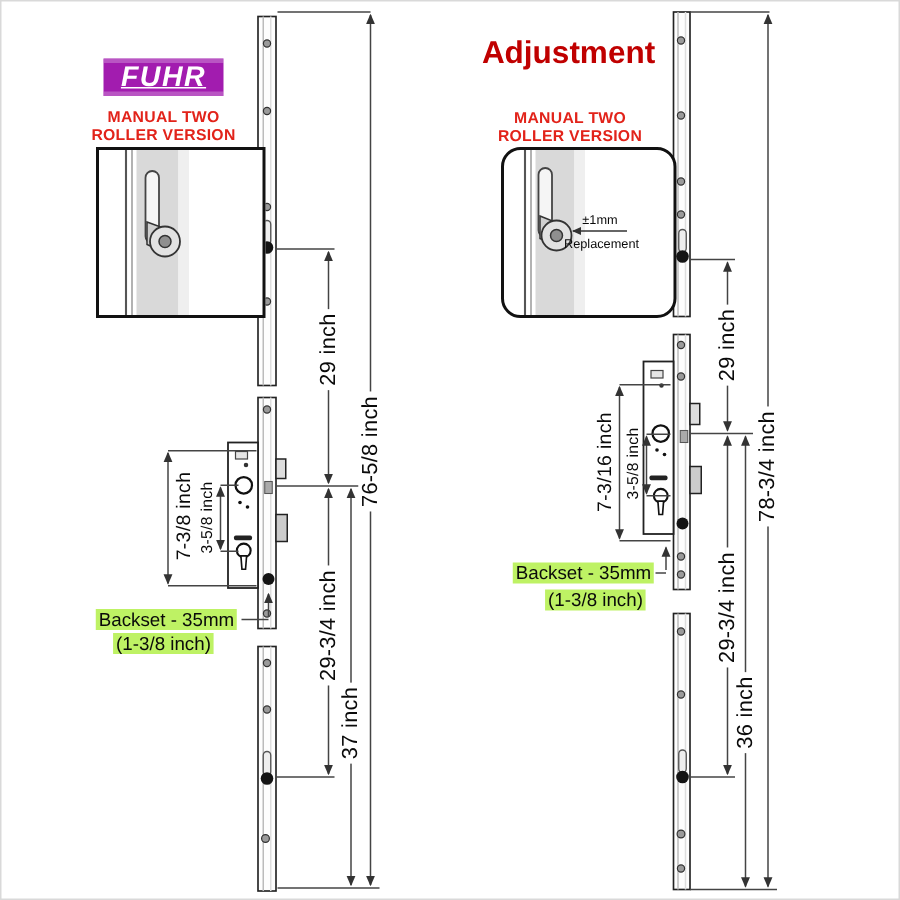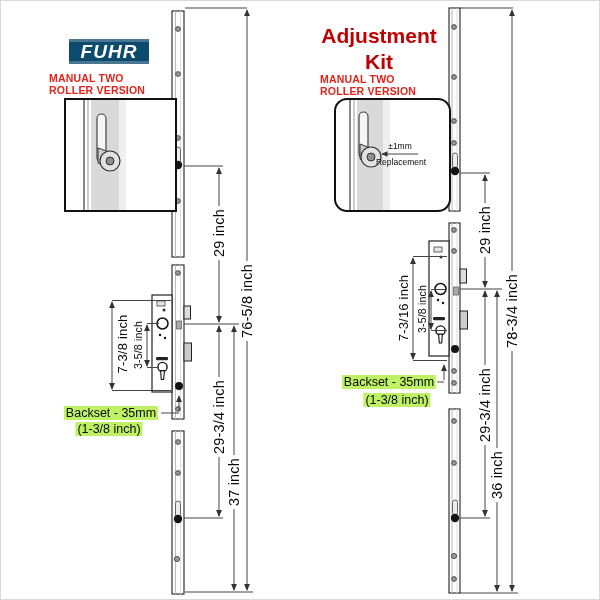--- a/index.html
+++ b/index.html
@@ -7,25 +7,25 @@
   #linework{position:absolute;left:0;top:0;width:600px;height:600px;}
 
   .vlabel{position:absolute;transform:translate(-50%,-50%) rotate(-90deg);white-space:nowrap;
           background:#fff;padding:0 3px;font-size:14.5px;color:#0a0a0a;letter-spacing:.2px;}
   .vlabel.mid{font-size:13px;}
   .vlabel.small{font-size:10.5px;padding:0 2px;}
   .hlabel{position:absolute;transform:translate(-50%,-50%);white-space:nowrap;background:#bef264;
           font-size:12.5px;color:#0a0a0a;padding:0 2px;}
   .hlabel.tiny{font-size:8.5px;background:transparent;}
 
-  .logo{position:absolute;left:68px;top:38px;width:80px;height:25px;background:#0c4a6e;
+  .logo{position:absolute;left:68px;top:38px;width:80px;height:25px;background:#a21caf;
         color:#fff;font-weight:bold;font-style:italic;font-size:19px;letter-spacing:1px;
         display:flex;align-items:center;justify-content:center;
-        box-shadow:inset 0 3px 0 rgba(255,255,255,.25), inset 0 -3px 0 rgba(255,255,255,.25);}
-  .redsub{position:absolute;text-align:left;color:#e2231a;font-weight:bold;font-size:10.5px;line-height:12px;letter-spacing:.2px;}
+        box-shadow:inset 0 3px 0 rgba(255,255,255,.25), inset 0 -3px 0 rgba(255,255,255,.25);text-decoration:underline;}
+  .redsub{position:absolute;text-align:center;color:#e2231a;font-weight:bold;font-size:10.5px;line-height:12px;letter-spacing:.2px;}
   .bigtitle{position:absolute;left:303px;top:22px;width:150px;text-align:center;color:#c00000;
             font-weight:bold;font-size:21px;line-height:26px;}
   .inset{position:absolute;border:2px solid #111;background:#fff;box-sizing:border-box;}
 </style>
 </head>
 <body>
 
 <div id="stage">
 
   <svg id="linework" viewBox="0 0 600 600" xmlns="http://www.w3.org/2000/svg">
@@ -182,21 +182,20 @@
   </svg>
 
   <div class="logo">FUHR</div>
   <div class="redsub" style="left:48px;top:71px;width:120px;">
     <div>MANUAL TWO</div>
     <div>ROLLER VERSION</div>
   </div>
 
   <div class="bigtitle">
     <div>Adjustment</div>
-    <div>Kit</div>
   </div>
   <div class="redsub" style="left:319px;top:72px;width:120px;">
     <div>MANUAL TWO</div>
     <div>ROLLER VERSION</div>
   </div>
 
   <div class="inset" style="left:63px;top:97px;width:113px;height:114px;">
     <svg width="109" height="110" viewBox="0 0 109 110">
       <rect x="25" y="0" width="28" height="110" fill="#d9d9d9"></rect>
       <rect x="53" y="0" width="7" height="110" fill="#efefef"></rect>

